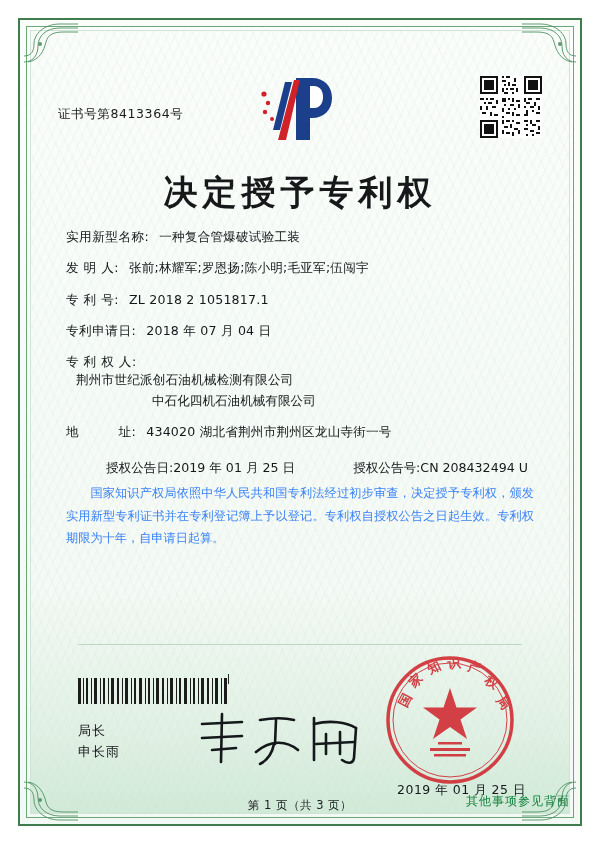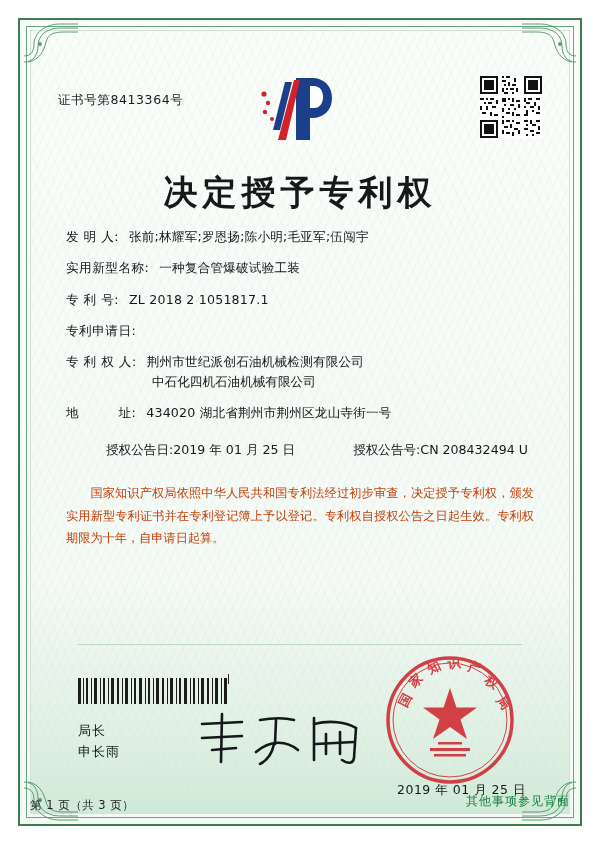--- a/index.html
+++ b/index.html
@@ -89,21 +89,21 @@
 
   .content {
     position: absolute;
     left: 30px; right: 30px; top: 30px; bottom: 30px;
   }
 
   
   .cert-no {
     position: absolute;
     left: 28px;
-    top: 62px;
+    top: 76px;
     font-size: 12.5px;
     color: #1c1c1c;
     letter-spacing: .6px;
     font-family: "DejaVu Sans", "Liberation Sans", sans-serif;
   }
 
   .logo {
     position: absolute;
     left: 50%;
     transform: translateX(-50%);
@@ -151,21 +151,21 @@
   .row .label {
     flex: 0 0 auto;
     white-space: nowrap;
     letter-spacing: .5px;
   }
   .row .value {
     flex: 1 1 auto;
     padding-left: 10px;
     letter-spacing: .2px;
   }
-  .row.tight { margin-bottom: 11px; }
+  .row.tight { margin-bottom: 11px; flex-direction: column; }
   .subvalue {
     padding-left: 10px;
     margin-top: 3px;
   }
   .row-inline {
     display: flex;
     margin-bottom: 13px;
     line-height: 1.45;
     margin-left: 40px;
   }
@@ -176,21 +176,21 @@
   .row-inline .half.second { margin-left: 58px; }
 
   
   .paras {
     position: absolute;
     left: 36px;
     right: 36px;
     top: 452px;
     font-size: 12.2px;
     line-height: 1.85;
-    color: #c2410c;
+    color: #3b82f6;
     text-align: justify;
     font-family: "DejaVu Serif", "Liberation Serif", serif;
   }
   .paras p {
     margin: 0 0 9px 0;
     text-indent: 2em;
   }
 
   
   .barcode {
@@ -243,21 +243,21 @@
     font-size: 12.5px;
     color: #15181b;
     font-family: "DejaVu Sans", "Liberation Sans", sans-serif;
     letter-spacing: .5px;
   }
 
   .page-num {
     position: absolute;
     left: 0; right: 0;
     top: 768px;
-    text-align: left;
+    text-align: center;
     font-size: 11.5px;
     color: #1b1e21;
     font-family: "DejaVu Sans", "Liberation Sans", sans-serif;
     letter-spacing: .5px;
   }
 
   .footnote {
     position: absolute;
     left: 0; right: 0;
     bottom: 4px;
@@ -428,36 +428,37 @@
             <rect x="26" y="29" width="1" height="1"></rect>
         </g>
       </svg>
     </div>
 
     <div class="title">决定授予专利权</div>
 
     <div class="fields">
 
       <div class="row">
+        <span class="label">实用新型名称:</span>
+        <span class="value">一种复合管爆破试验工装</span>
+      </div>
+
+      <div class="row">
         <span class="label">发 明 人:</span>
         <span class="value">张前;林耀军;罗恩扬;陈小明;毛亚军;伍闯宇</span>
-      </div>
-
-      <div class="row">
-        <span class="label">实用新型名称:</span>
-        <span class="value">一种复合管爆破试验工装</span>
       </div>
 
       <div class="row">
         <span class="label">专 利 号:</span>
         <span class="value">ZL 2018 2 1051817.1</span>
       </div>
 
       <div class="row">
         <span class="label">专利申请日:</span>
+        <span class="value">2018 年 07 月 04 日</span>
       </div>
 
       <div class="row tight">
         <span class="label">专 利 权 人:</span>
         <span class="value">荆州市世纪派创石油机械检测有限公司</span>
       </div>
       <div class="subvalue" style="padding-left:86px; margin-top:-8px; margin-bottom:13px;">中石化四机石油机械有限公司</div>
 
       <div class="row">
         <span class="label">地　　　址:</span>

